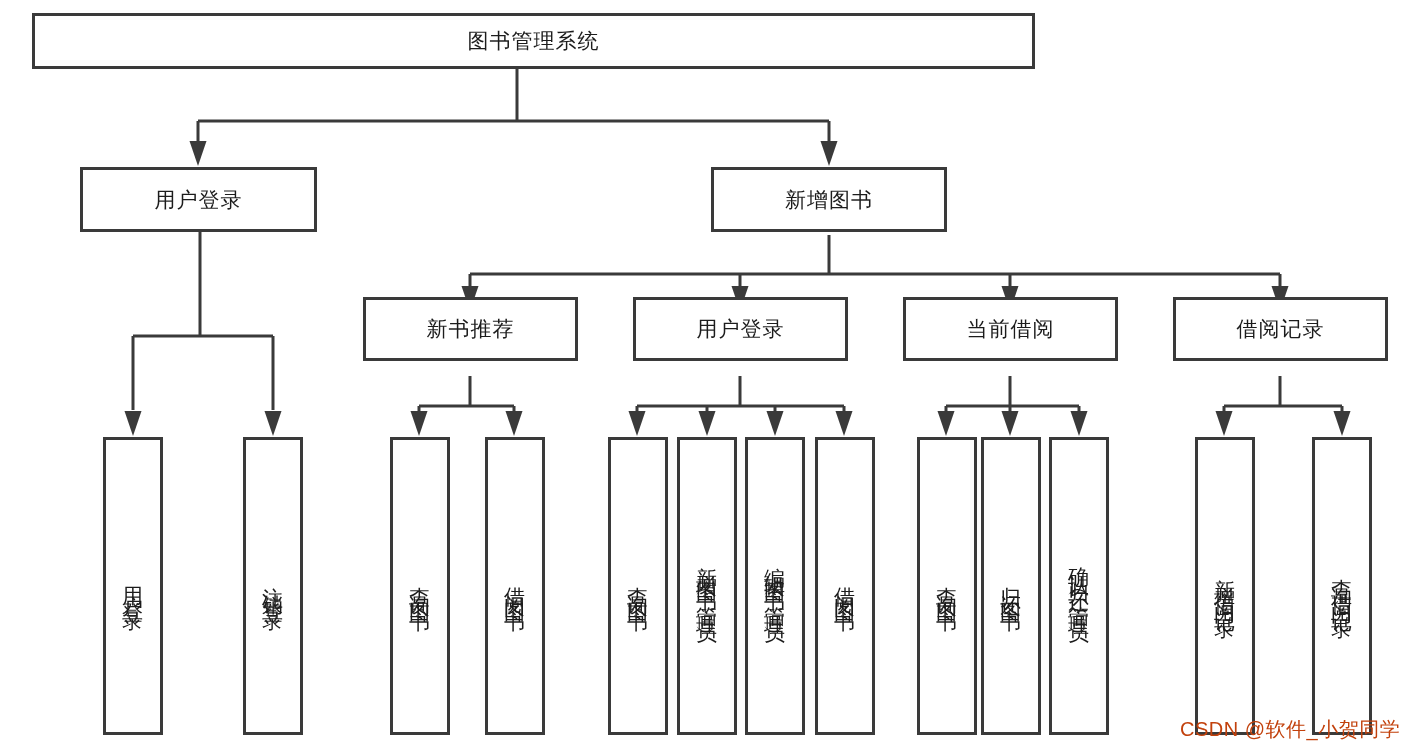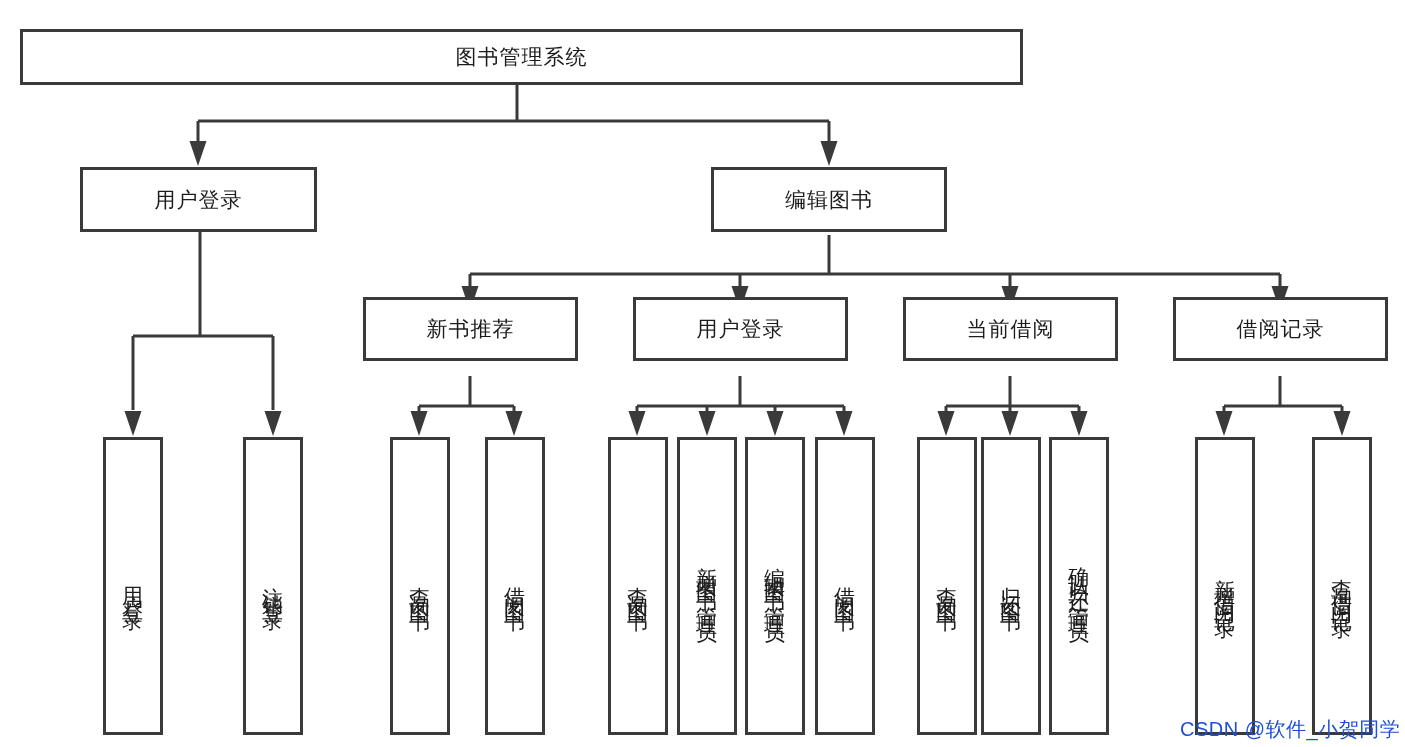--- a/index.html
+++ b/index.html
@@ -30,21 +30,21 @@
     display: flex;
     align-items: center;
     justify-content: center;
     color: #1c1c1c;
     z-index: 2;
   }
   .node-h {
     font-size: 21px;
     letter-spacing: 1px;
   }
-  .node-root   { left: 20px;  top: 13px;  width: 1003px; height: 56px; margin-top: 16px; }
+  .node-root   { left: 32px;  top: 13px;  width: 1003px; height: 56px; }
   .node-l2     { top: 167px;  height: 65px; }
   .n-login-grp { left: 80px;  width: 237px; }
   .n-bookmgmt  { left: 711px; width: 236px; }
   .node-l3     { top: 297px;  height: 64px; width: 215px; }
   .n-newbook   { left: 363px; }
   .n-borrow    { left: 633px; }
   .n-current   { left: 903px; text-align: center; }
   .n-records   { left: 1173px; }
   .leaf {
     top: 437px;
@@ -71,21 +71,21 @@
   .l-9  { left: 917px; }
   .l-10 { left: 981px; }
   .l-11 { left: 1049px; }
   .l-12 { left: 1195px; }
   .l-13 { left: 1312px; }
   #watermark {
     position: absolute;
     left: 1180px;
     top: 716px;
     font-size: 20px;
-    color: #1d4ed8;
+    color: #c2410c;
     z-index: 3;
     white-space: nowrap;
     letter-spacing: 0.5px;
   }
 </style>
 </head>
 <body>
 
 <div id="canvas">
 
@@ -140,21 +140,21 @@
   </svg>
 
   <div class="node node-root node-h">
     <span>图书管理系统</span>
   </div>
 
   <div class="node node-l2 node-h n-login-grp">
     <span>用户登录</span>
   </div>
   <div class="node node-l2 node-h n-bookmgmt">
-    <span>编辑图书</span>
+    <span>新增图书</span>
   </div>
 
   <div class="node node-l3 node-h n-newbook">
     <span>新书推荐</span>
   </div>
   <div class="node node-l3 node-h n-borrow">
     <span>用户登录</span>
   </div>
   <div class="node node-l3 node-h n-current">
     <span>当前借阅</span>

